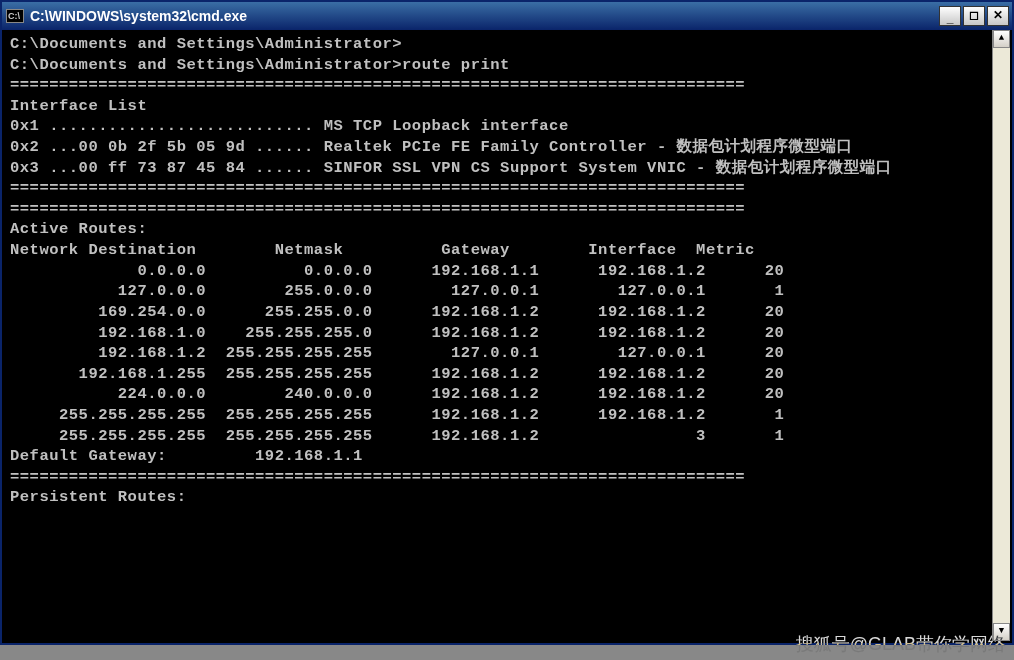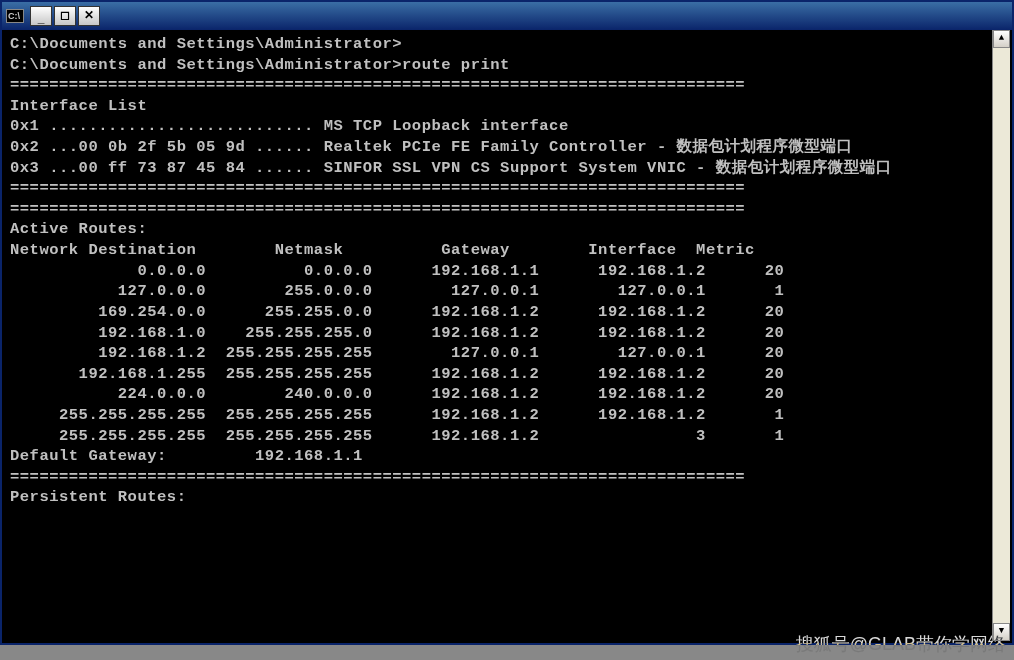--- a/index.html
+++ b/index.html
@@ -103,20 +103,21 @@
     font-weight: normal;
     margin-left: 12px;
   }
 </style>
 </head>
 <body>
 
 <div class="window">
   <div class="titlebar">
     <div class="app-icon">C:\</div>
+    <div class="titlebar-text">C:\WINDOWS\system32\cmd.exe</div>
     <div class="win-buttons">
       <div class="win-btn min">_</div>
       <div class="win-btn">◻</div>
       <div class="win-btn">✕</div>
     </div>
   </div>
   <div class="content-area">
     <div class="terminal" id="term">C:\Documents and Settings\Administrator&gt;
 C:\Documents and Settings\Administrator&gt;route print
 ===========================================================================

